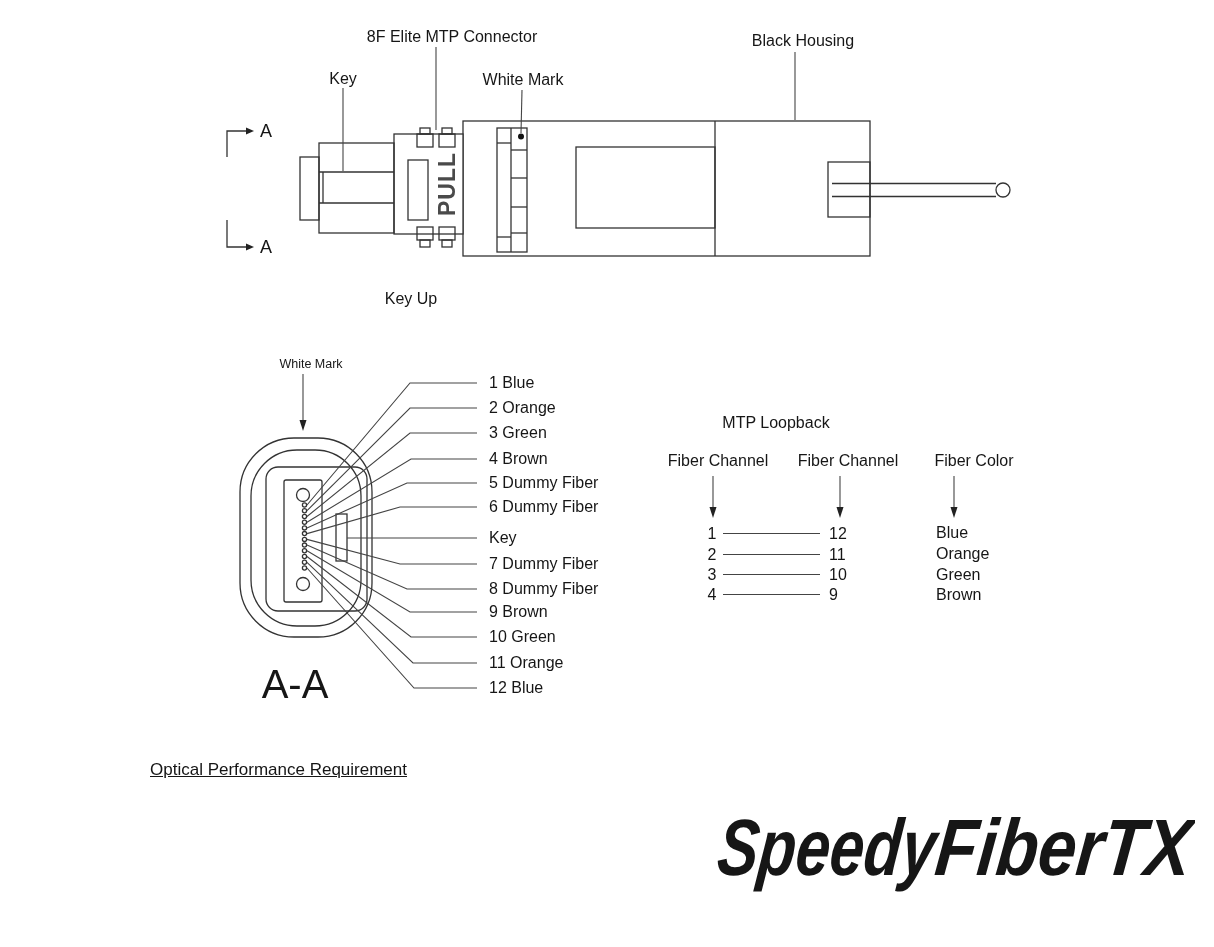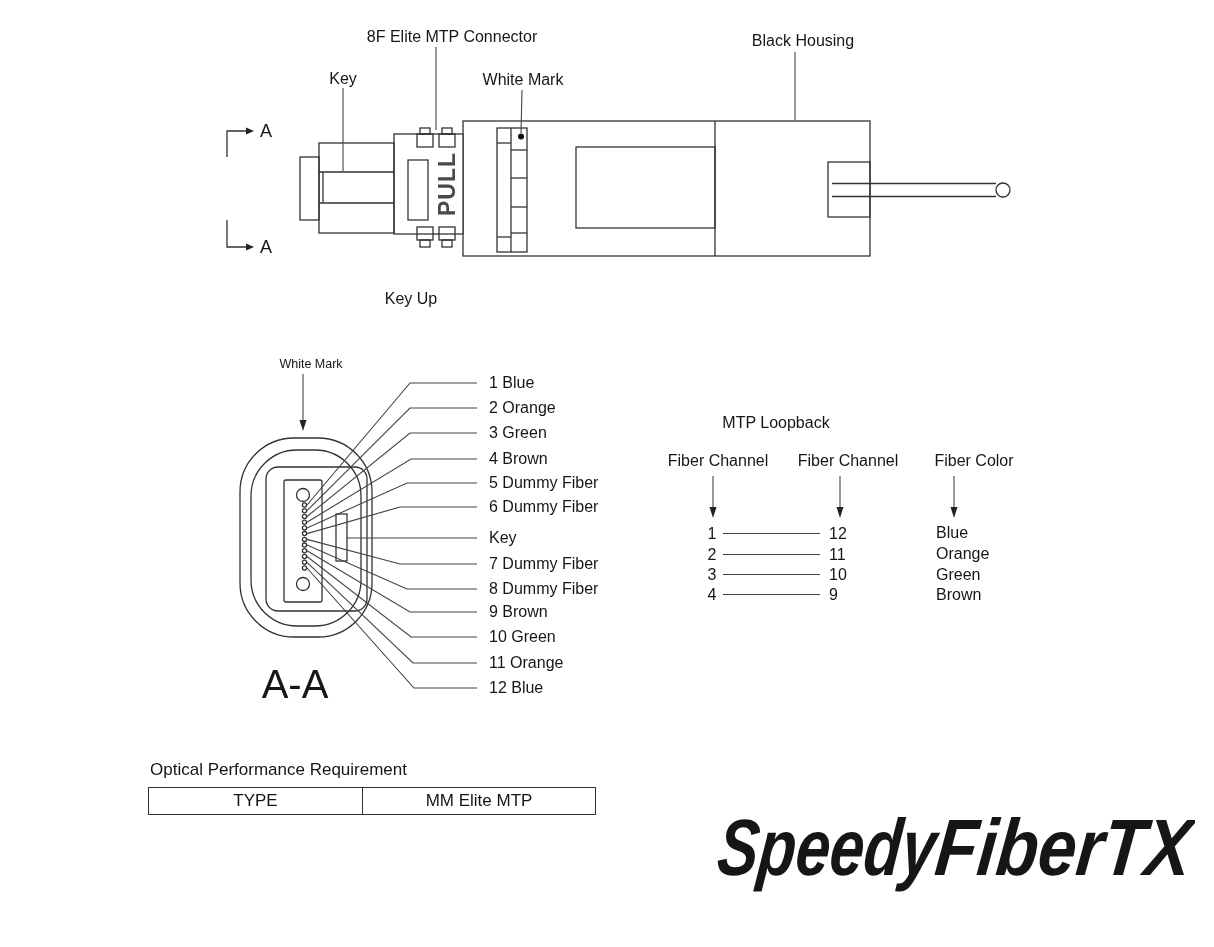--- a/index.html
+++ b/index.html
@@ -14,21 +14,21 @@
   .pull-txt{font-size:23px;font-weight:bold;fill:#4a4a4a;letter-spacing:1px;}
   .ln{stroke:#333333;stroke-width:1.3;fill:none;}
   .ln-thin{stroke:#444444;stroke-width:1.1;fill:none;}
   .shape{stroke:#333333;stroke-width:1.3;fill:#ffffff;}
   .shape-open{stroke:#333333;stroke-width:1.3;fill:none;}
   .arrowhead{fill:#222222;stroke:none;}
   .dot{fill:#111111;stroke:none;}
 
   
   #optical{position:absolute;left:148px;top:760px;width:447px;}
-  #optical .tbl-title{font-size:17px;margin:0 0 7px 2px;}
+  #optical .tbl-title{font-size:17px;margin:0 0 7px 2px;text-decoration:underline;}
   #optical table{border-collapse:collapse;width:447px;table-layout:fixed;}
   #optical td{border:1.7px solid #2f2f2f;height:26px;text-align:center;
               font-size:17px;padding:0;}
   #optical td.c1{width:213px;}
   #optical td.c2{width:232px;}
 
   
   #logo{position:absolute;left:703px;top:793px;width:492px;height:115px;}
   #logo text{font-style:italic;font-weight:bold;font-size:80px;}
 </style>
@@ -209,24 +209,20 @@
         <text class="lbl" x="829" y="600">9</text>
         <text class="lbl" x="936" y="600">Brown</text>
       </g>
     </g>
   </svg>
 
   <div id="optical">
     <div class="tbl-title">Optical Performance Requirement</div>
     <table>
       <tbody>
-        <tr>
-          <td class="c1">TYPE</td>
-          <td class="c2">MM Elite MTP</td>
-        </tr>
       </tbody>
     </table>
   </div>
 
   <svg id="logo" viewBox="0 0 492 115">
     <g transform="skewX(-6) translate(9,0)">
       <text x="12" y="82" textLength="218" lengthAdjust="spacingAndGlyphs" fill="#c02032">Speedy</text>
       <text x="230" y="82" textLength="255" lengthAdjust="spacingAndGlyphs" fill="#1b7ec1">FiberTX</text>
     </g>
   </svg>

